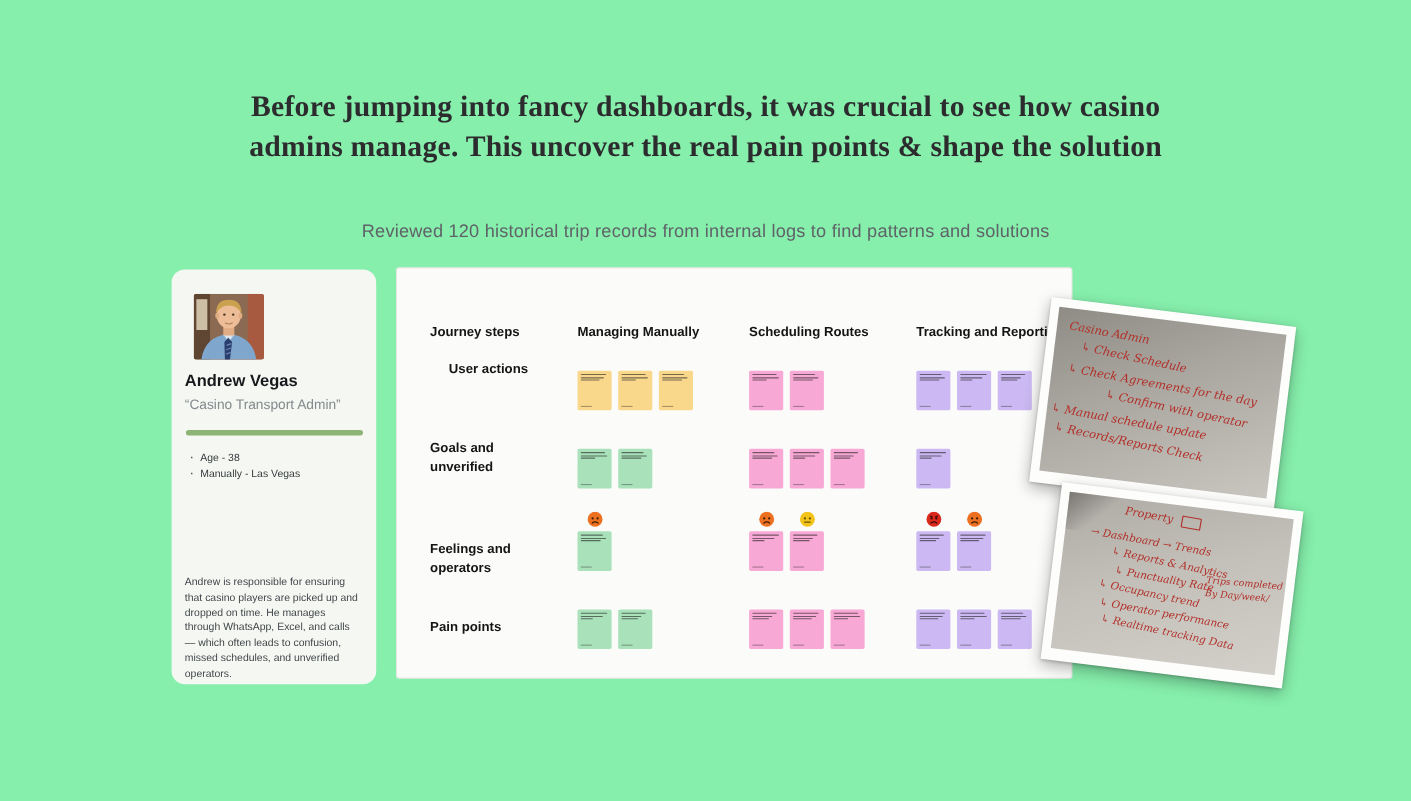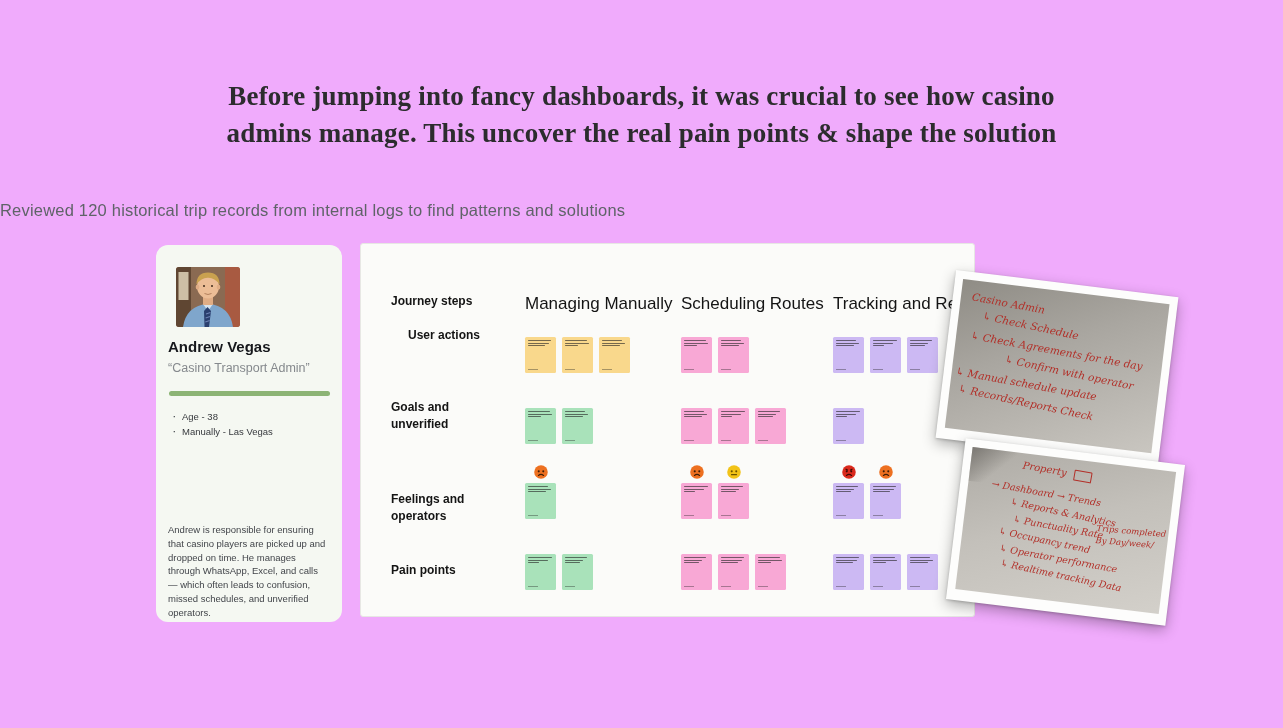--- a/index.html
+++ b/index.html
@@ -1,30 +1,30 @@
 <!DOCTYPE html>
 <html><head>
 <meta charset="utf-8">
 <style>
   html,body { margin:0; padding:0; background:#ffffff; }
   .page {
     position:relative; width:1283px; height:728px; overflow:hidden;
-    background:#f0abfc; font-family:"Liberation Sans", sans-serif;
+    background:#86efac; font-family:"Liberation Sans", sans-serif;
   }
 
   
   .heading {
     position:absolute; left:0; top:78px; width:1283px;
     text-align:center; white-space:pre-line;
     font-family:"Liberation Serif", serif; font-weight:700;
     font-size:27px; line-height:37px; color:#2c2c2e; letter-spacing:.2px;
   }
   .subheading {
     position:absolute; left:0; top:201px; width:1283px;
-    font-size:16.5px; color:#5f6368; letter-spacing:.2px;
+    text-align:center; font-size:16.5px; color:#5f6368; letter-spacing:.2px;
   }
 
   
   .persona-card {
     position:absolute; left:156px; top:245px; width:186px; height:377px;
     background:#f5f8f2; border-radius:12px;
   }
   .persona-photo { position:absolute; left:20px; top:22px; width:64px; height:60px; border-radius:3px; overflow:hidden; }
   .persona-name { position:absolute; left:12px; top:93px; font-size:15px; font-weight:700; color:#16181c; }
   .persona-role { position:absolute; left:12px; top:116px; font-size:12.5px; color:#85898d; }
@@ -39,21 +39,21 @@
     position:absolute; left:12px; top:278px; width:162px;
     font-size:9.5px; line-height:13.8px; color:#42454a;
   }
 
   
   .board {
     position:absolute; left:360px; top:243px; width:615px; height:374px;
     background:#fbfbf9; border:1px solid #e7e7e4; border-radius:3px; box-sizing:border-box;
   }
   .board-corner-label { position:absolute; left:30px; top:50px; font-size:12px; font-weight:700; color:#141414; }
-  .col-header { position:absolute; top:50px; font-size:17px; font-weight:400; color:#141414; white-space:nowrap; }
+  .col-header { position:absolute; top:50px; font-size:12px; font-weight:700; color:#141414; white-space:nowrap; }
   .col-header.c0 { left:164px; } .col-header.c1 { left:320px; } .col-header.c2 { left:472px; }
   .row-label { position:absolute; left:30px; width:88px; font-size:12px; font-weight:700; color:#141414; line-height:17px; }
   .row-label.r0 { top:83px;margin-left:17px; } .row-label.r1 { top:155px; } .row-label.r2 { top:247px; } .row-label.r3 { top:318px; }
 
   .sticky-note { position:absolute; width:31px; height:36px; border-radius:1.5px; box-sizing:border-box; padding:3px; }
   .sticky-note .tline { height:1px; margin-bottom:1.5px; background:rgba(35,35,35,.62); border-radius:.5px; }
   .sticky-note .author { position:absolute; left:3px; bottom:3px; width:10px; height:1px; background:rgba(35,35,35,.38); }
   .note-emoji { position:absolute; width:14px; height:14px; }
 
   

